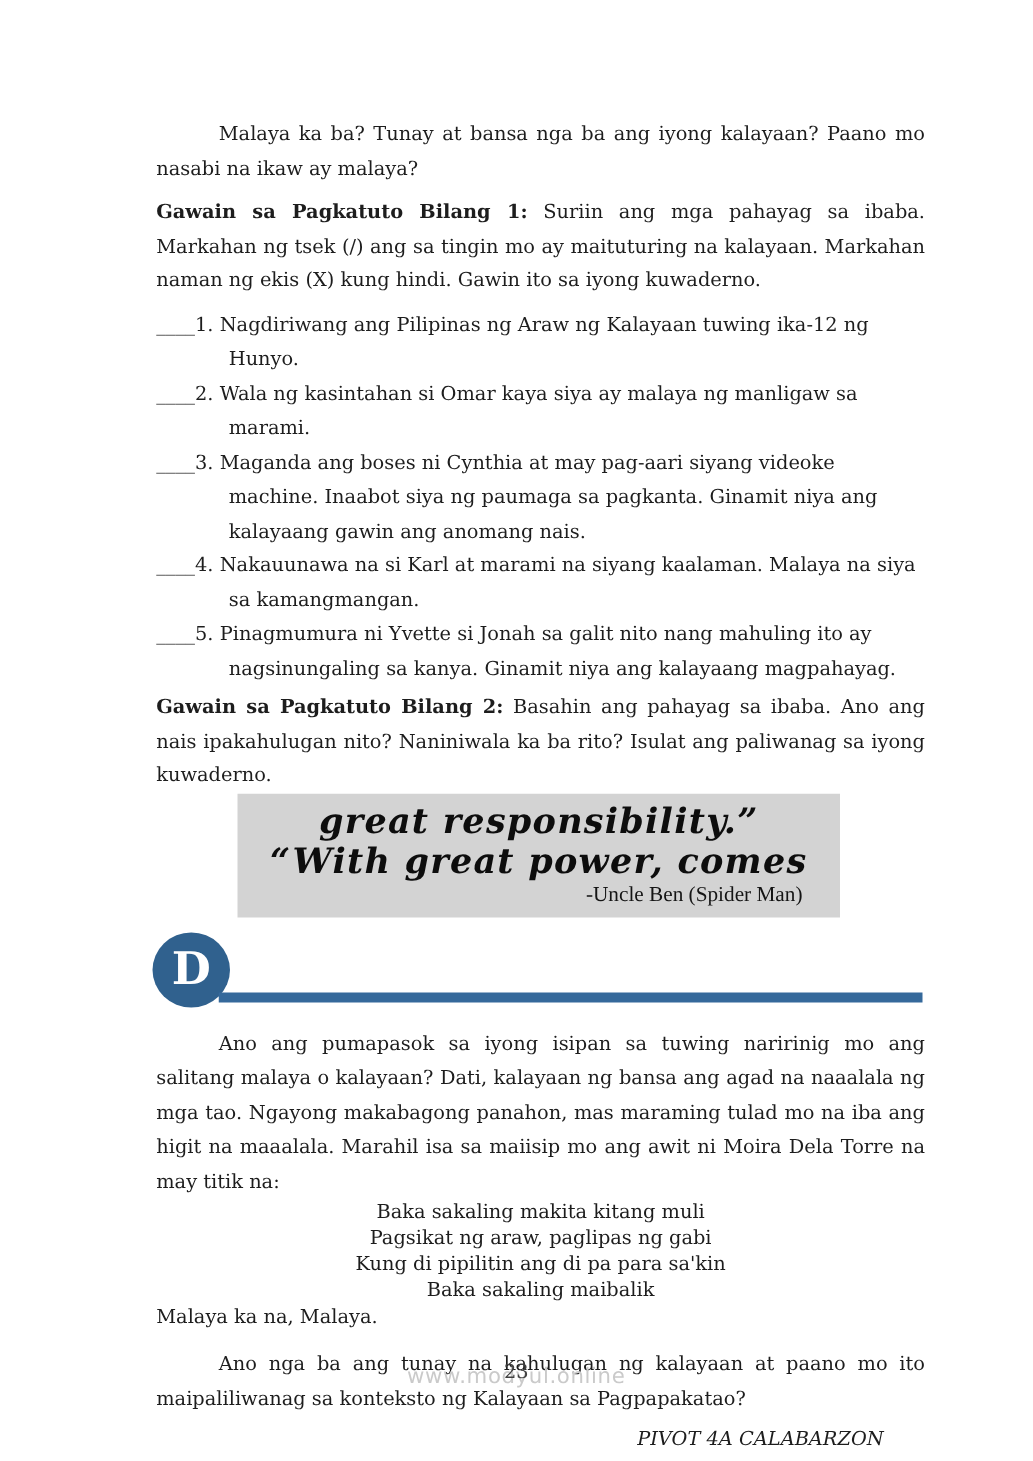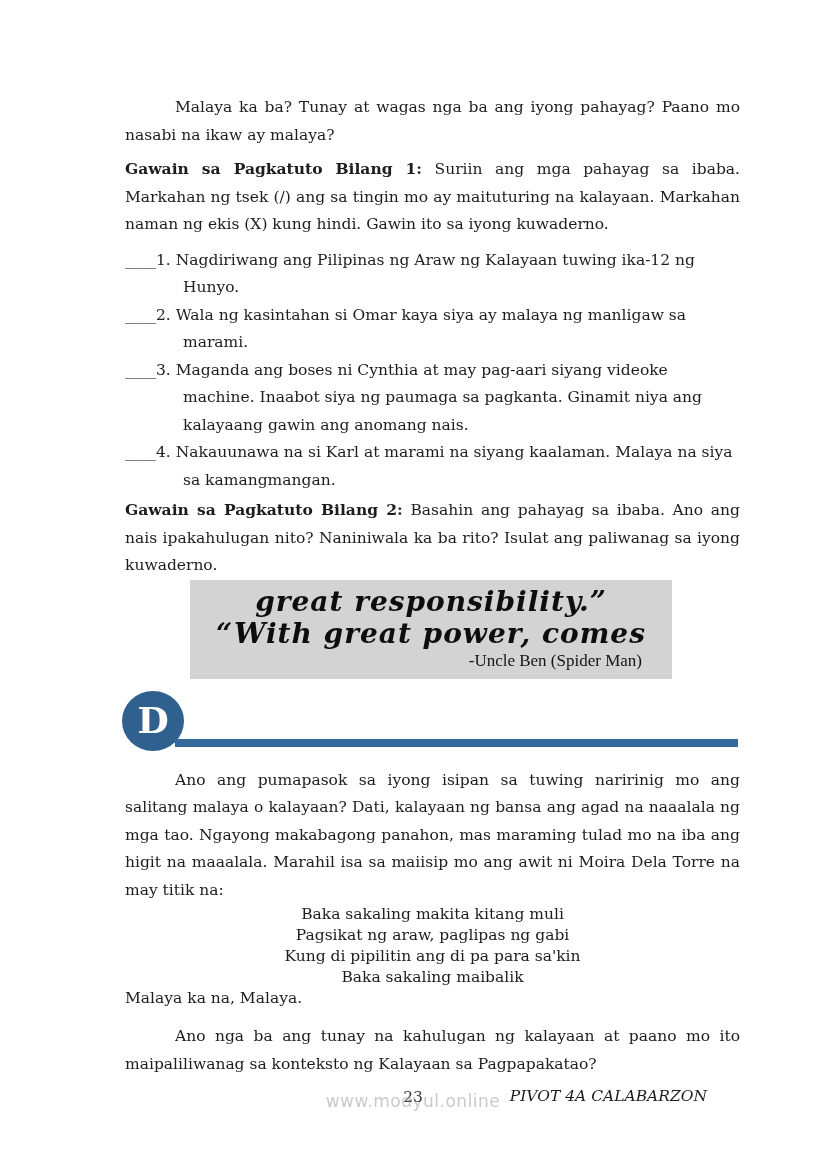--- a/index.html
+++ b/index.html
@@ -59,29 +59,30 @@
     font-size:17px;color:#cacaca;letter-spacing:0.5px;
     z-index:0;
   }
   .pagenum{position:relative;z-index:1;font-size:15.5px;color:#404040;}
 </style>
 </head>
 <body>
 
 <div class="page">
 
-  <p class="para indent mb6">Malaya ka ba? Tunay at wagas nga ba ang iyong pahayag? Paano mo nasabi na ikaw ay malaya?</p>
+  <p class="para indent mb6">Malaya ka ba? Tunay at bansa nga ba ang iyong kalayaan? Paano mo nasabi na ikaw ay malaya?</p>
 
   <p class="para mb8"><span class="lead">Gawain sa Pagkatuto Bilang 1:</span> <span>Suriin ang mga pahayag sa ibaba. Markahan ng tsek (/) ang sa tingin mo ay maituturing na kalayaan. Markahan naman ng ekis (X) kung hindi. Gawin ito sa iyong kuwaderno.</span></p>
 
   <div class="list">
     <div class="list-item"><span class="blank">____</span><span>1.</span> <span>Nagdiriwang ang Pilipinas ng Araw ng Kalayaan tuwing ika-12 ng Hunyo.</span></div>
     <div class="list-item"><span class="blank">____</span><span>2.</span> <span>Wala ng kasintahan si Omar kaya siya ay malaya ng manligaw sa marami.</span></div>
     <div class="list-item"><span class="blank">____</span><span>3.</span> <span>Maganda ang boses ni Cynthia at may pag-aari siyang videoke machine. Inaabot siya ng paumaga sa pagkanta. Ginamit niya ang kalayaang gawin ang anomang nais.</span></div>
     <div class="list-item"><span class="blank">____</span><span>4.</span> <span>Nakauunawa na si Karl at marami na siyang kaalaman. Malaya na siya sa kamangmangan.</span></div>
+    <div class="list-item"><span class="blank">____</span><span>5.</span> <span>Pinagmumura ni Yvette si Jonah sa galit nito nang mahuling ito ay nagsinungaling sa kanya. Ginamit niya ang kalayaang magpahayag.</span></div>
   </div>
 
   <p class="para"><span class="lead">Gawain sa Pagkatuto Bilang 2:</span> <span>Basahin ang pahayag sa ibaba. Ano ang nais ipakahulugan nito? Naniniwala ka ba rito? Isulat ang paliwanag sa iyong kuwaderno.</span></p>
 
   <div class="quote-box">
     <div class="quote-line">great responsibility.”</div>
     <div class="quote-line">“With great power, comes</div>
     <div class="quote-attr">-Uncle Ben (Spider Man)</div>
   </div>
 

